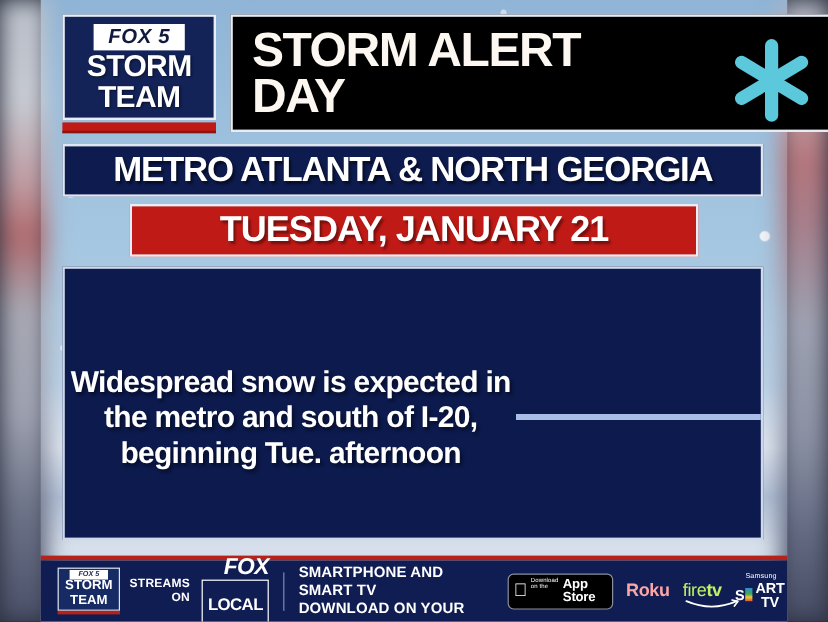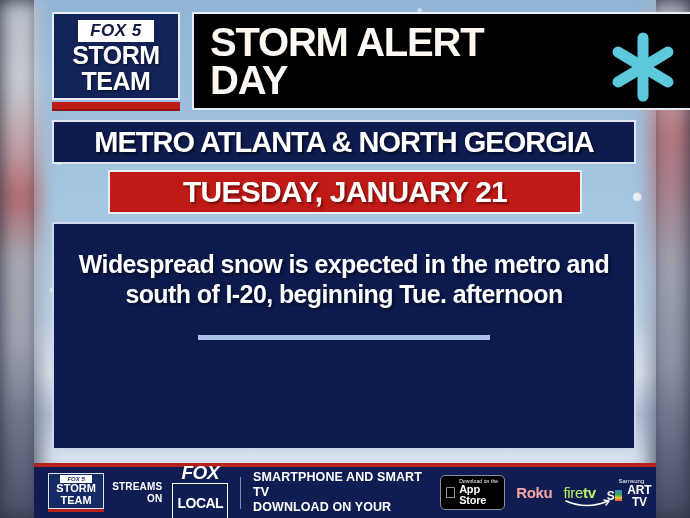--- a/index.html
+++ b/index.html
@@ -116,21 +116,21 @@
   .date-banner span {
     color: #fff; font-weight: bold; font-size: 30px;
     letter-spacing: -.8px;
     text-shadow: 2px 2px 2px rgba(0,0,0,.4);
   }
 
   
   .body-panel {
     position: absolute; left: 52px; top: 222px; width: 584px; height: 228px;
     background: #0c1a4d; border: 2px solid #cdd8ea;
-    display: flex; flex-direction: column; align-items: center;
+    display: flex; flex-direction: row; align-items: center;
     justify-content: flex-start; padding-top: 26px;
   }
   .msg {
     color: #fff; font-weight: bold; font-size: 25px;
     line-height: 1.18; text-align: center; letter-spacing: -.6px;
     text-shadow: 2px 2px 3px rgba(0,0,0,.45);
     width: 540px;
   }
   .msg-divider {
     width: 292px; height: 5px; background: #a9bfe8;
@@ -161,21 +161,21 @@
   }
   .mini-accent { height: 3px; background: #b5221c; width: 100%; }
 
   .streams-on {
     color: #fff; font-weight: bold; font-size: 10px; line-height: 1.15;
     text-align: right; margin-left: 8px; letter-spacing: .2px;
   }
   .fox-local { margin-left: 10px; text-align: center; }
   .fox-local .fox {
     color: #fff; font-weight: bold; font-size: 19px; line-height: 1;
-    letter-spacing: -.5px; font-style: italic;
+    letter-spacing: -.5px; font-style: italic; text-align: right;
   }
   .fox-local .local {
     color: #fff; font-weight: bold; font-size: 14px; line-height: 1;
     border: 1.5px solid #fff; padding: 12px 4px; margin-top: 1px;
     letter-spacing: -.5px;
   }
   .v-divider {
     width: 1px; height: 32px; background: #7d8ab5; margin: 0 12px;
   }
   .download-text {
@@ -183,21 +183,21 @@
     line-height: 1.22; letter-spacing: .1px;
   }
 
   .badges { display: flex; align-items: center; gap: 11px; margin-left: 16px; }
 
   .appstore {
     background: #000; border: 1px solid #8b8f9c; border-radius: 5px;
     display: flex; align-items: center; gap: 3px; padding: 3px 6px 3px 4px;
   }
   .appstore .apple { font-size: 15px; color: #fff; line-height: 1; }
-  .appstore .txt { display: flex; flex-direction: column; line-height: 1; }
+  .appstore .txt { display: flex; flex-direction: row; line-height: 1; }
   .appstore .small { color: #fff; font-size: 5px; letter-spacing: .1px; }
   .appstore .big { color: #fff; font-size: 11px; font-weight: bold; letter-spacing: -.2px; }
 
   .roku { color: #fca5a5; font-weight: bold; font-size: 15px; letter-spacing: -.3px; }
   .firetv-wrap { position: relative; }
   .firetv { color: #bef264; font-size: 15px; letter-spacing: -.3px; }
   .firetv b { font-weight: bold; }
   .smarttv { text-align: center; line-height: 1; }
   .smarttv .samsung { color: #fff; font-size: 6px; letter-spacing: .1px; }
   .smarttv .label {

